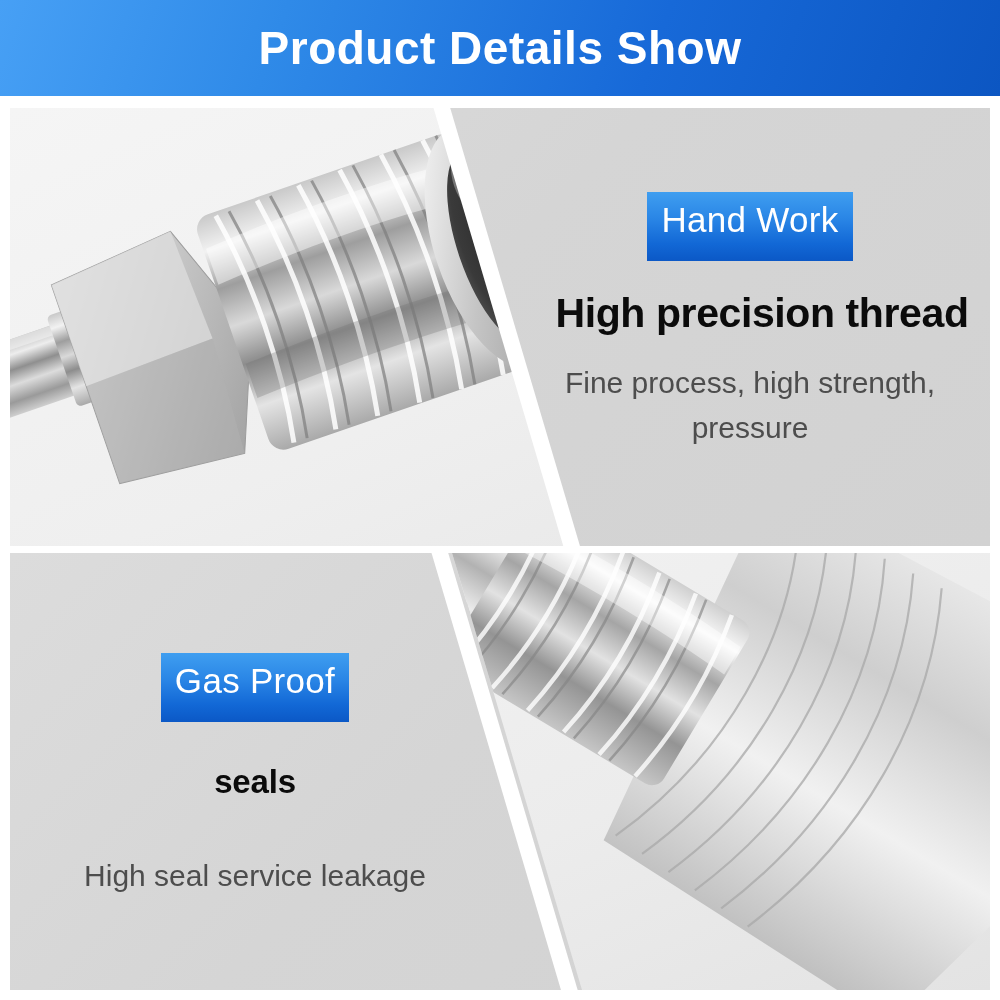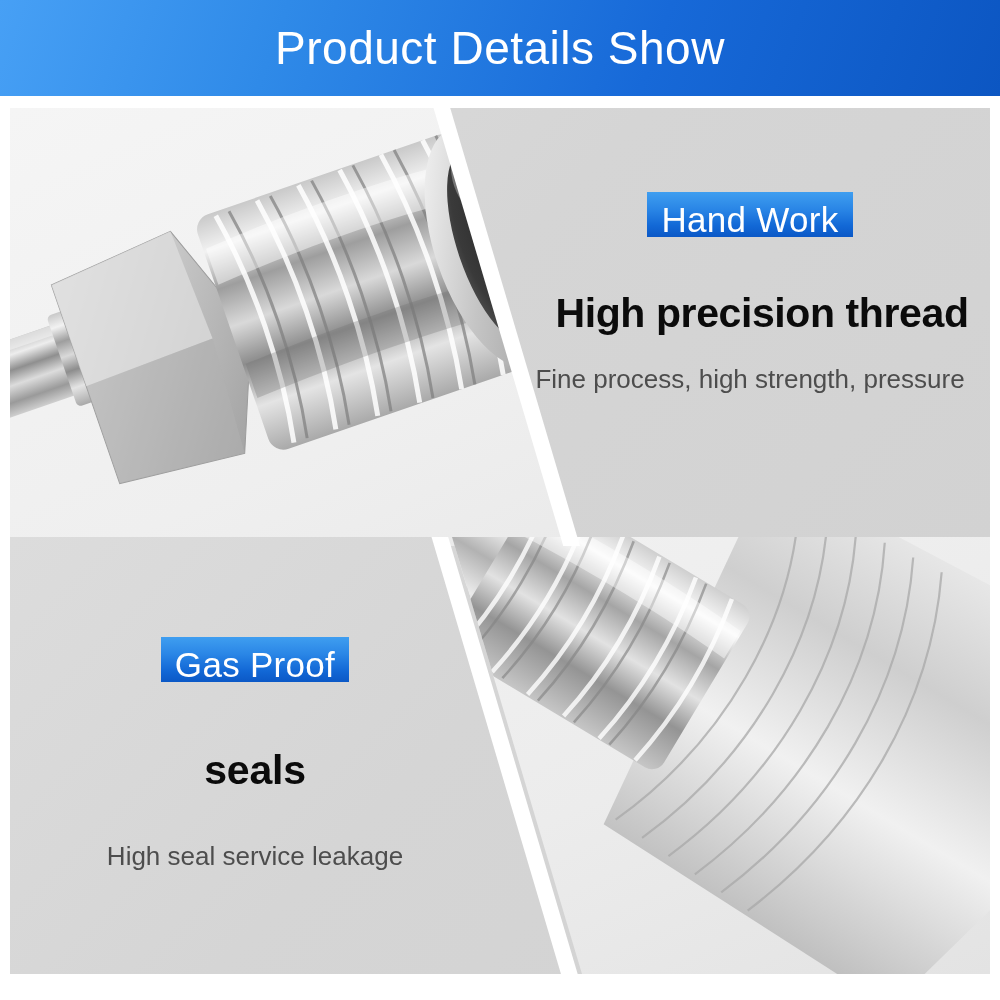--- a/index.html
+++ b/index.html
@@ -24,36 +24,36 @@
     width: 1000px;
     height: 96px;
     background: linear-gradient(110deg, #47a0f5 0%, #2f8ae8 28%, #1769d8 65%, #0c56c2 100%);
     display: flex;
     align-items: center;
     justify-content: center;
   }
   .header-title {
     color: #ffffff;
     font-size: 46px;
-    font-weight: 400;
+    font-weight: 700;
     letter-spacing: 0.5px;
     line-height: 1;
     font-family: "Liberation Sans", sans-serif;
   }
 
   
   .row {
     position: absolute;
     left: 10px;
     width: 980px;
     overflow: hidden;
     background: #d6d6d6;
   }
   .row-top    { top: 108px; height: 438px; }
-  .row-bottom { top: 537px; height: 437px; }
+  .row-bottom { top: 553px; height: 437px; }
 
   .panel-bg-gray {
     position: absolute;
     inset: 0;
     background: linear-gradient(135deg, #dcdcdc 0%, #d5d5d5 45%, #d2d2d2 100%);
   }
 
   
   .diag-stripe {
     position: absolute;
@@ -115,36 +115,36 @@
   .text-block.tr { left: 500px; top: 0; width: 480px; }
   .text-block.bl { left: 0;     top: 0; width: 470px; }
 
   .badge {
     display: inline-block;
     background: linear-gradient(180deg, #3f9ef0 0%, #2a86e6 38%, #1268d6 75%, #0b58c6 100%);
     color: #ffffff;
     font-size: 35px;
     font-weight: 400;
     line-height: 1;
-    padding: 10px 14px 0 14px;
+    padding: 10px 14px 24px 14px;
     letter-spacing: 0.3px;
     white-space: nowrap;
   }
   .headline {
     color: #0b0b0b;
     font-weight: bold;
     line-height: 1.05;
     white-space: nowrap;
   }
   .headline.big   { font-size: 41px; letter-spacing: -0.4px; }
-  .headline.small { font-size: 41px; letter-spacing: -0.2px; }
+  .headline.small { font-size: 33px; letter-spacing: -0.2px; }
 
   .subtext {
     color: #4d4d4d;
-    font-size: 26px;
+    font-size: 30px;
     font-weight: 400;
     line-height: 1.5;
   }
 
   
   .tr-badge    { position: absolute; left: 0; top: 84px;  width: 100%; }
   .tr-headline { position: absolute; left: 12px; top: 172px; width: 100%; margin-top: 12px; }
   .tr-sub      { position: absolute; left: 0; top: 252px; width: 100%; }
 
   

